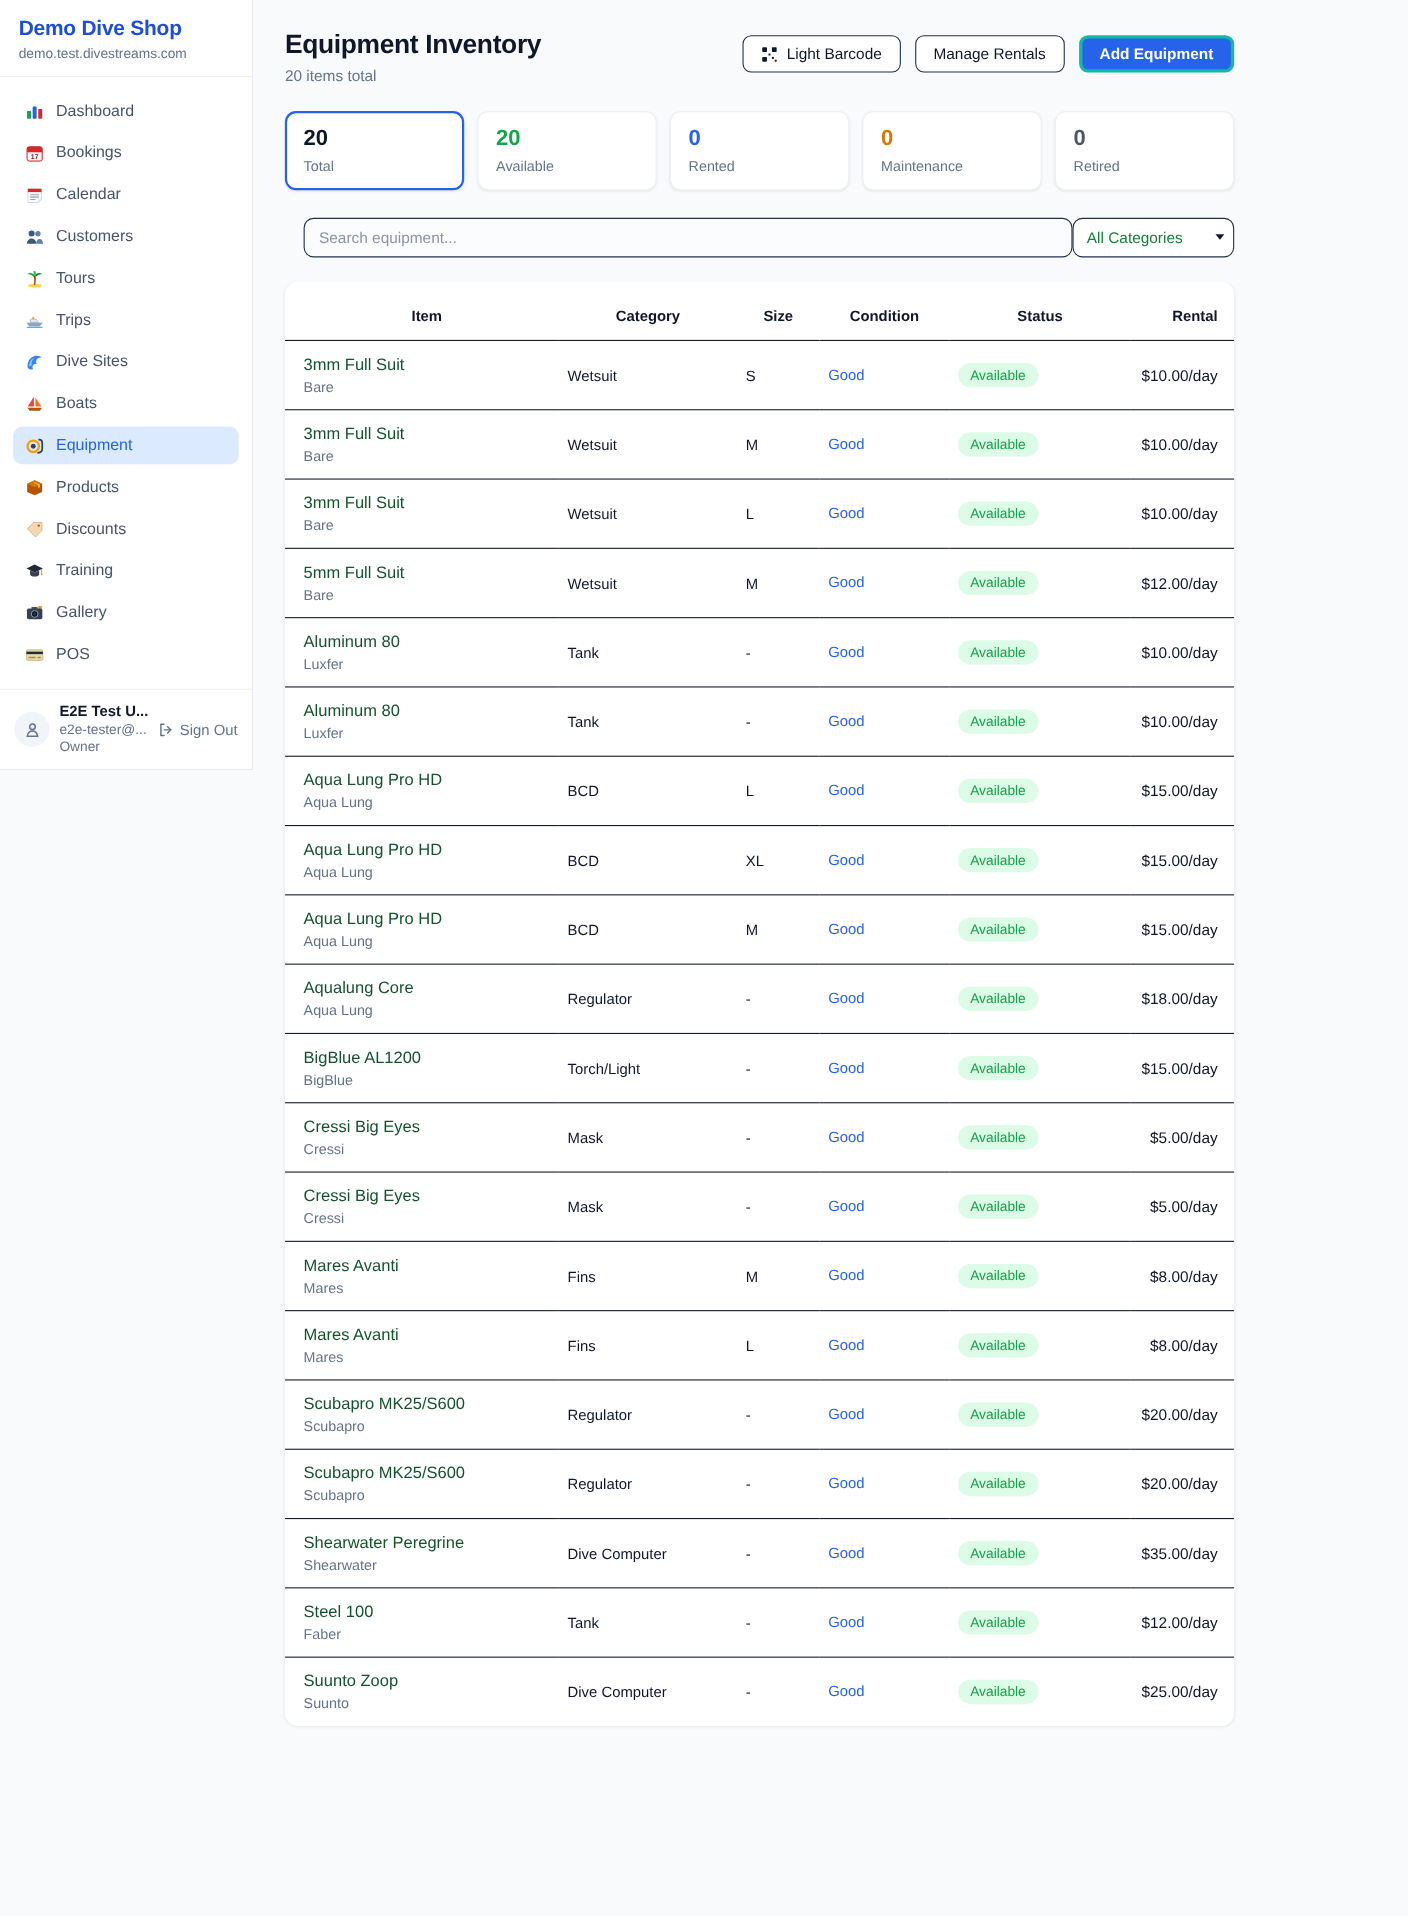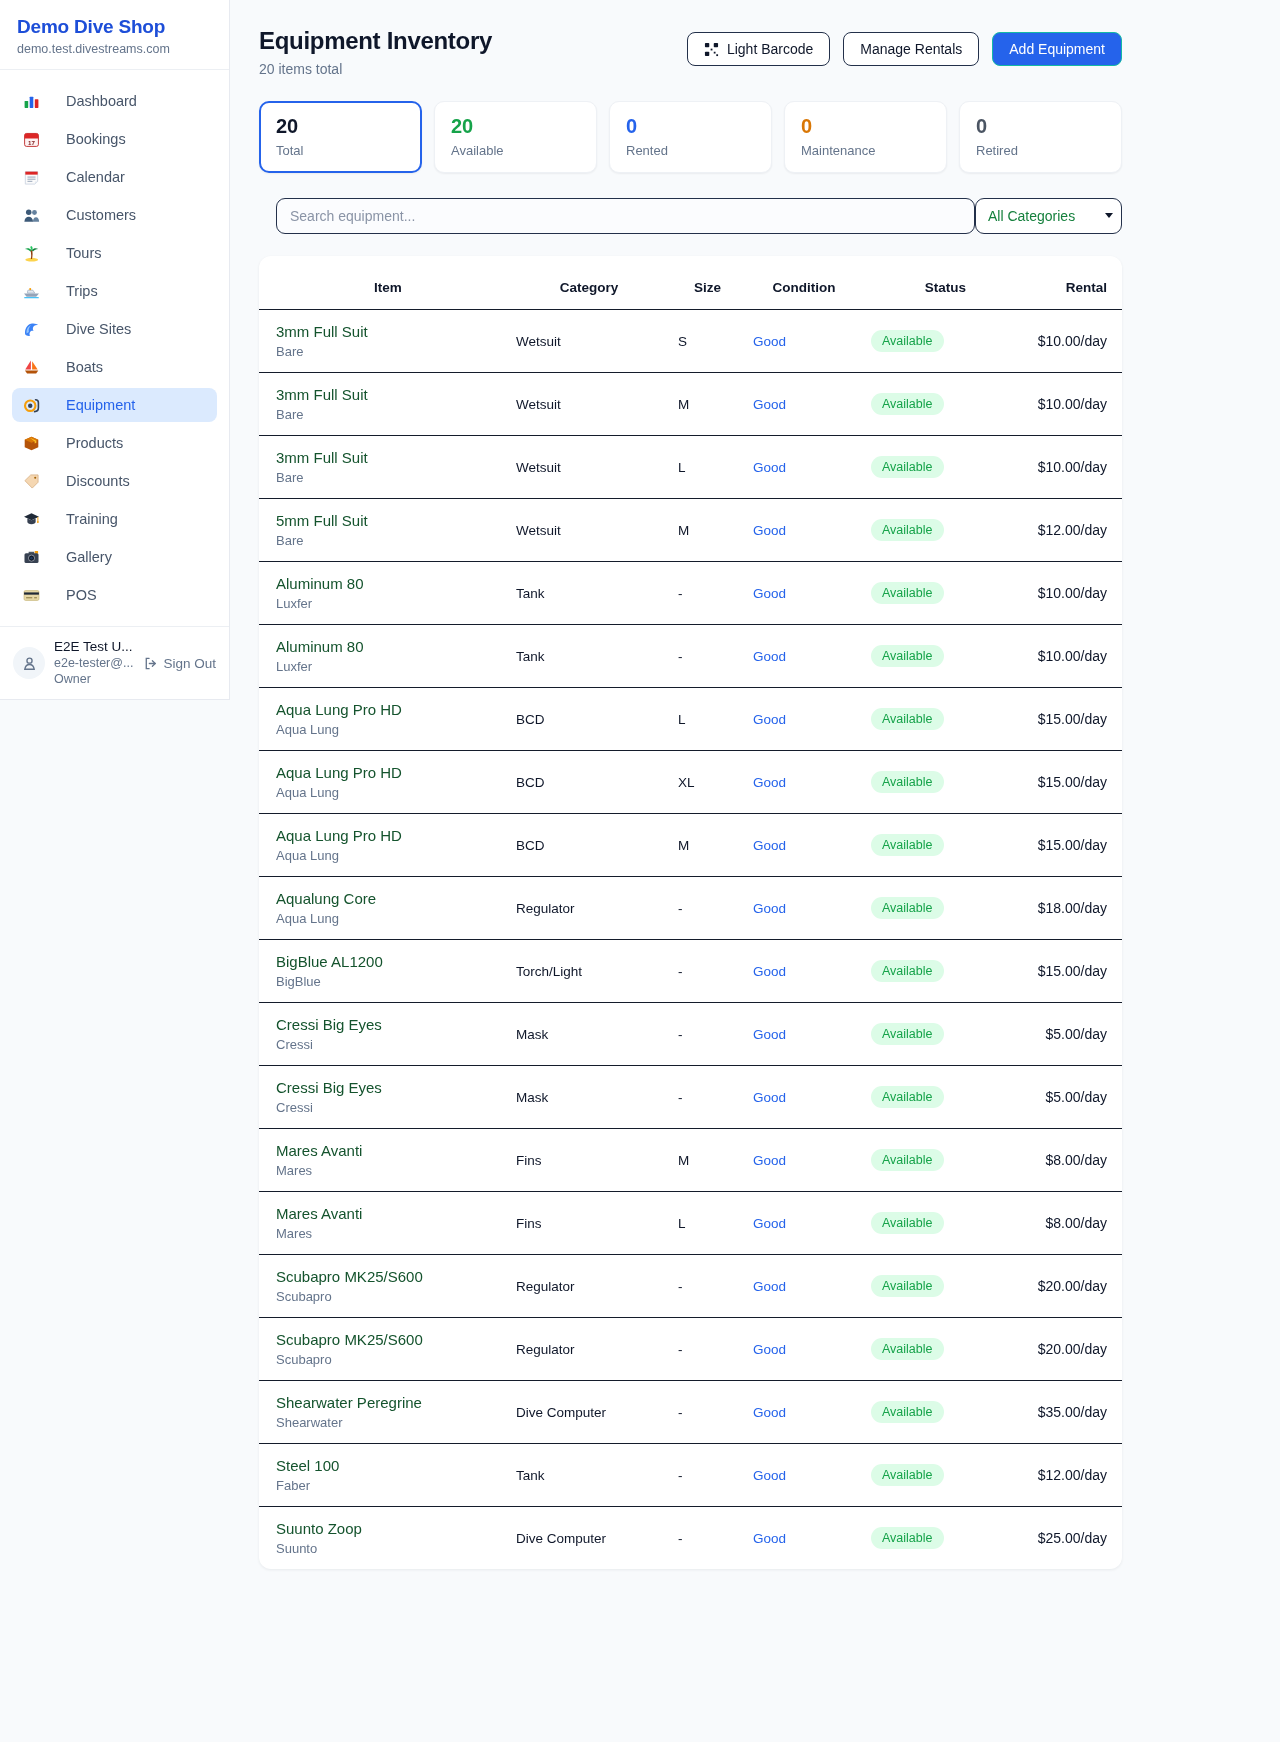--- a/index.html
+++ b/index.html
@@ -14,52 +14,52 @@
   
   .sidebar {
     width:230px; background:#fff; border-right:1px solid #e7eaf0;
     border-bottom:1px solid #e7eaf0; flex:0 0 auto;
   }
   .side-head { padding:16px 17px 13px; border-bottom:1px solid #eceff3; }
   .brand { font-size:19px; font-weight:700; color:#1d4ed8; letter-spacing:-0.2px; }
   .domain { font-size:12.5px; color:#64748b; margin-top:4px; }
   .nav { padding:14px 12px 10px; }
   .nav-item {
-    display:flex; align-items:center; gap:26px; padding:8px 10px; margin-bottom:4px;
+    display:flex; align-items:center; gap:11px; padding:8px 10px; margin-bottom:4px;
     border-radius:8px; color:#475569; font-size:14.5px; cursor:pointer;
   }
   .nav-item.active { background:#dbeafe; color:#2563eb; font-weight:500; }
   .nav-icon { width:18px; height:18px; display:inline-flex; align-items:center; justify-content:center; flex:0 0 auto; }
   .nav-icon svg { width:17px; height:17px; }
 
   .user-box {
     border-top:1px solid #eceff3; padding:12px 13px; display:flex; align-items:center; gap:9px;
   }
   .avatar {
     width:32px; height:32px; border-radius:50%; background:#f1f5f9;
     display:flex; align-items:center; justify-content:center; flex:0 0 auto;
   }
   .avatar svg { width:17px; height:17px; }
   .user-info { line-height:1.25; min-width:0; }
-  .user-name { font-size:13.5px; font-weight:400; color:#0f172a; white-space:nowrap; }
+  .user-name { font-size:13.5px; font-weight:700; color:#0f172a; white-space:nowrap; }
   .user-email, .user-role { font-size:12.5px; color:#64748b; white-space:nowrap; }
   .signout { margin-left:auto; display:flex; align-items:center; gap:5px; color:#64748b; font-size:13.5px; cursor:pointer; white-space:nowrap; }
   .signout svg { width:15px; height:15px; }
 
   
   .main { flex:1; padding:28px 0 0 29px; }
   .content { width:863px; }
   .page-head { display:flex; justify-content:space-between; align-items:flex-start; }
   .page-title { font-size:24px; font-weight:800; letter-spacing:-0.3px; color:#0f172a; line-height:1.1; }
   .page-sub { font-size:14px; color:#64748b; margin-top:7px; }
   .actions { display:flex; gap:13px; padding-top:4px; }
   .btn { height:34px; display:inline-flex; align-items:center; gap:8px; padding:0 16px;
          border-radius:8px; font-size:14px; cursor:pointer; font-family:inherit; }
   .btn-outline { background:#fff; border:1px solid #23304a; color:#0f172a; }
-  .btn-primary { background:#2563eb; border:1px solid #14b8a6; color:#fff; font-weight:400; }
+  .btn-primary { background:#2563eb; border:3px solid #14b8a6; color:#fff; font-weight:700; }
   .btn svg { width:15px; height:15px; }
 
   
   .stats { display:flex; gap:12px; margin-top:24px; }
   .stat-card { flex:1; background:#fff; border-radius:10px; padding:13px 16px 14px;
                box-shadow:0 1px 2px rgba(15,23,42,.06); border:1px solid #eef1f5; }
   .stat-card.selected { border:2px solid #2563eb; padding:12px 15px 13px; }
   .stat-value { font-size:20px; font-weight:700; }
   .stat-label { font-size:13px; color:#64748b; margin-top:5px; }
 

